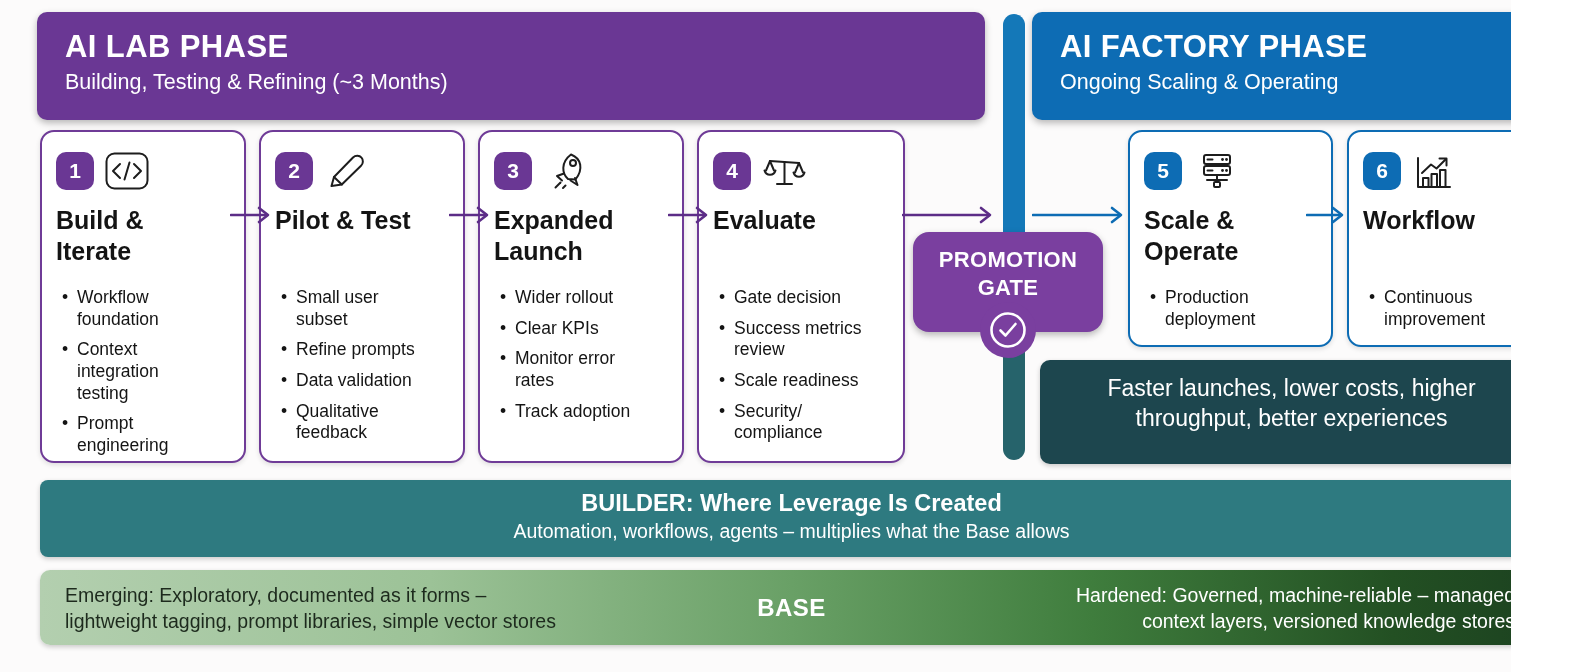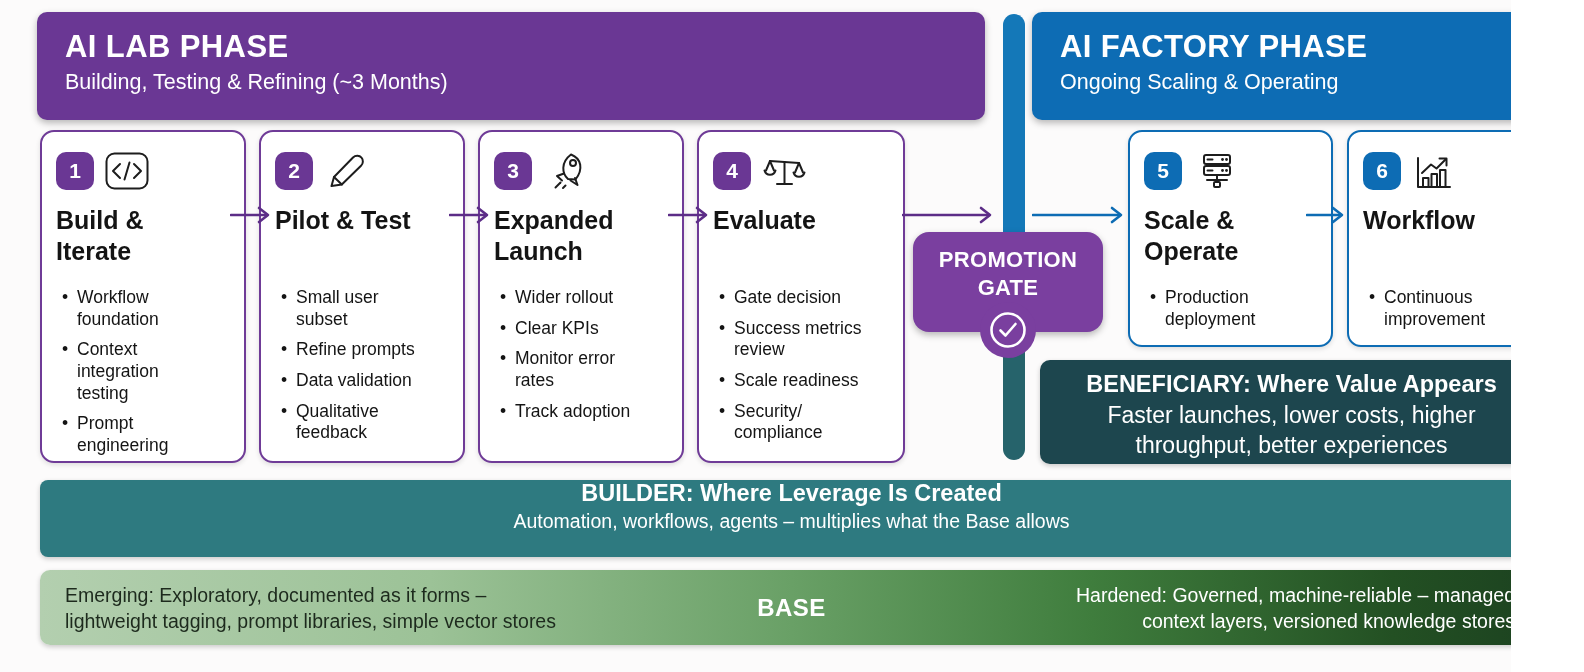--- a/index.html
+++ b/index.html
@@ -58,21 +58,21 @@
 
   
   .beneficiary{position:absolute;left:1040px;top:360px;width:503px;height:104px;box-sizing:border-box;
         background:#1d464e;border-radius:10px;color:#fff;text-align:center;padding-top:11px;
         box-shadow:0 2px 5px rgba(0,0,0,.2);}
   .beneficiary .t{margin:0;font-size:23.5px;font-weight:bold;}
   .beneficiary .s{margin:3px 0 0;font-size:23px;line-height:1.3;white-space:pre-line;}
 
   
   .builder{position:absolute;left:40px;top:480px;width:1503px;height:77px;box-sizing:border-box;
-        background:#2e7a80;border-radius:8px;color:#fff;text-align:center;
+        background:#2e7a80;border-radius:8px;color:#fff;text-align:center;padding-top:10px;
         box-shadow:0 2px 5px rgba(0,0,0,.2);}
   .builder .t{margin:0;font-size:23.5px;font-weight:bold;}
   .builder .s{margin:3px 0 0;font-size:19.5px;}
 
   
   .base{position:absolute;left:40px;top:570px;width:1503px;height:75px;border-radius:10px;
         background:linear-gradient(90deg,#b3cfaf 0%,#9cc297 26%,#69a066 50%,#3f7d3d 70%,#235023 90%,#1c4220 100%);
         box-shadow:0 2px 5px rgba(0,0,0,.2);}
   .base .left{position:absolute;left:25px;top:13px;font-size:19.5px;line-height:1.33;color:#1d2a1d;white-space:pre-line;}
   .base .label{position:absolute;left:50%;top:50%;transform:translate(-50%,-50%);
@@ -274,21 +274,20 @@
 GATE</div>
     <div class="gate-check">
       <svg width="40" height="40" viewBox="0 0 40 40">
         <circle cx="20" cy="20" r="16.5" fill="none" stroke="#ffffff" stroke-width="2.6"></circle>
         <polyline points="12.5,20.5 17.5,25.5 27.5,14" fill="none" stroke="#ffffff" stroke-width="2.6" stroke-linecap="round" stroke-linejoin="round"></polyline>
       </svg>
     </div>
   </div>
 
   <div class="beneficiary">
-    <p class="t">BENEFICIARY: Where Value Appears</p>
     <p class="s">Faster launches, lower costs, higher
 throughput, better experiences</p>
   </div>
 
   <div class="builder">
     <p class="t">BUILDER: Where Leverage Is Created</p>
     <p class="s">Automation, workflows, agents – multiplies what the Base allows</p>
   </div>
 
   <div class="base">

